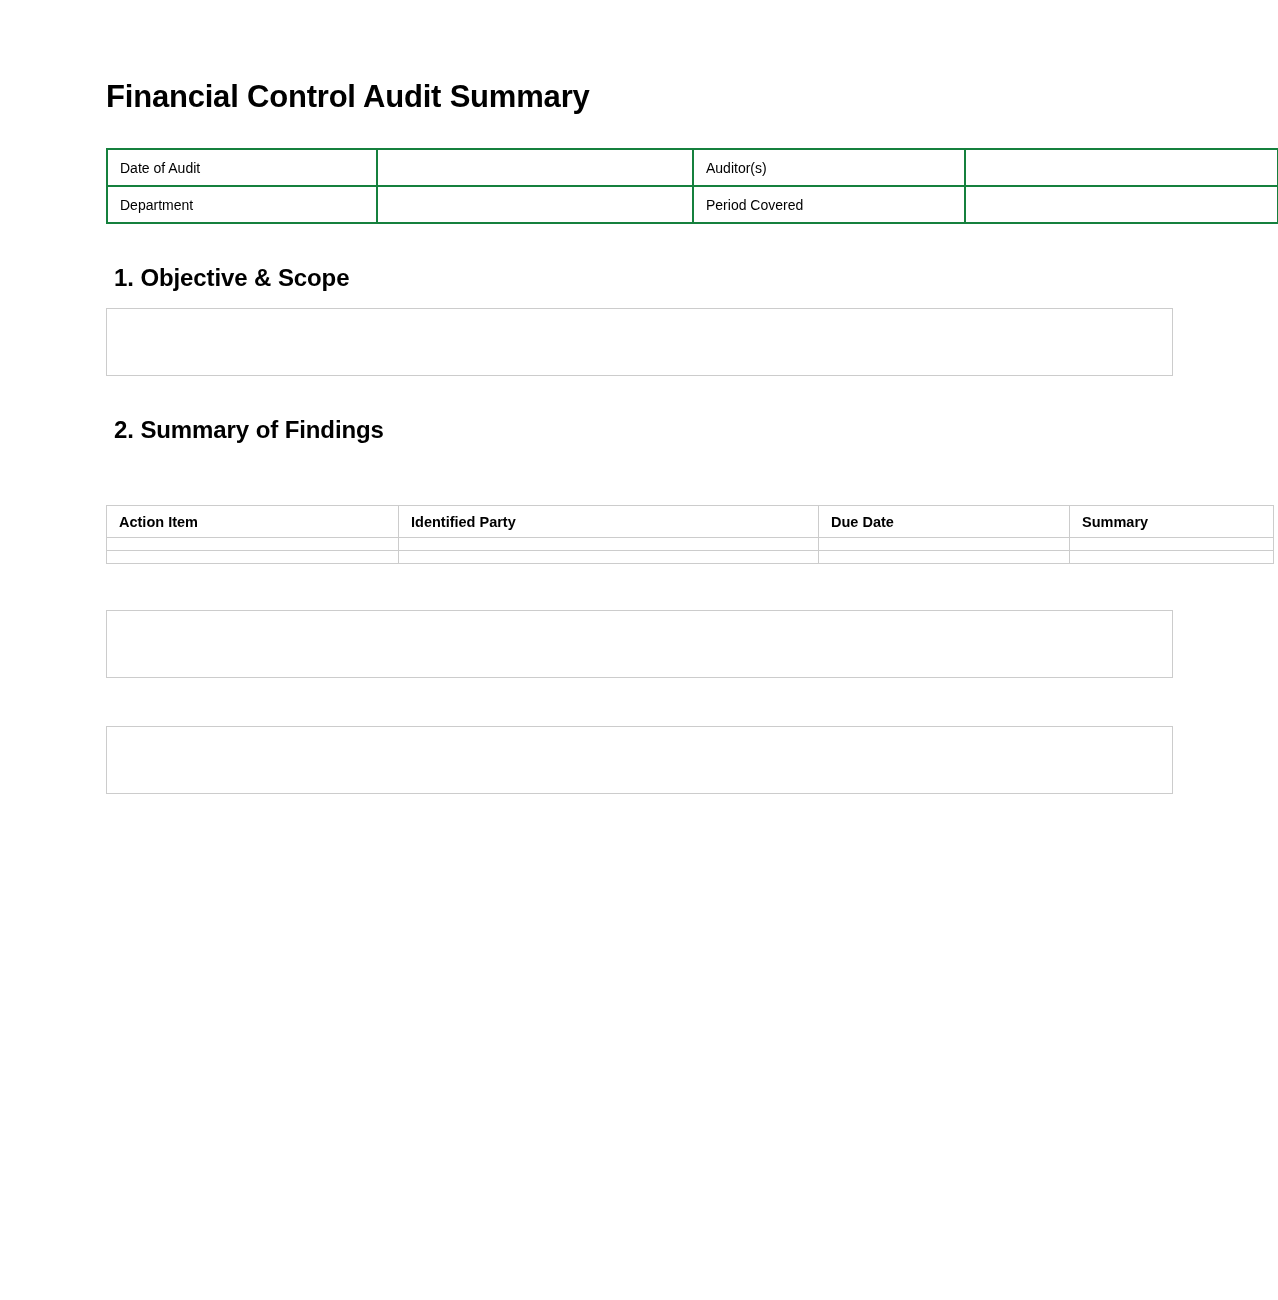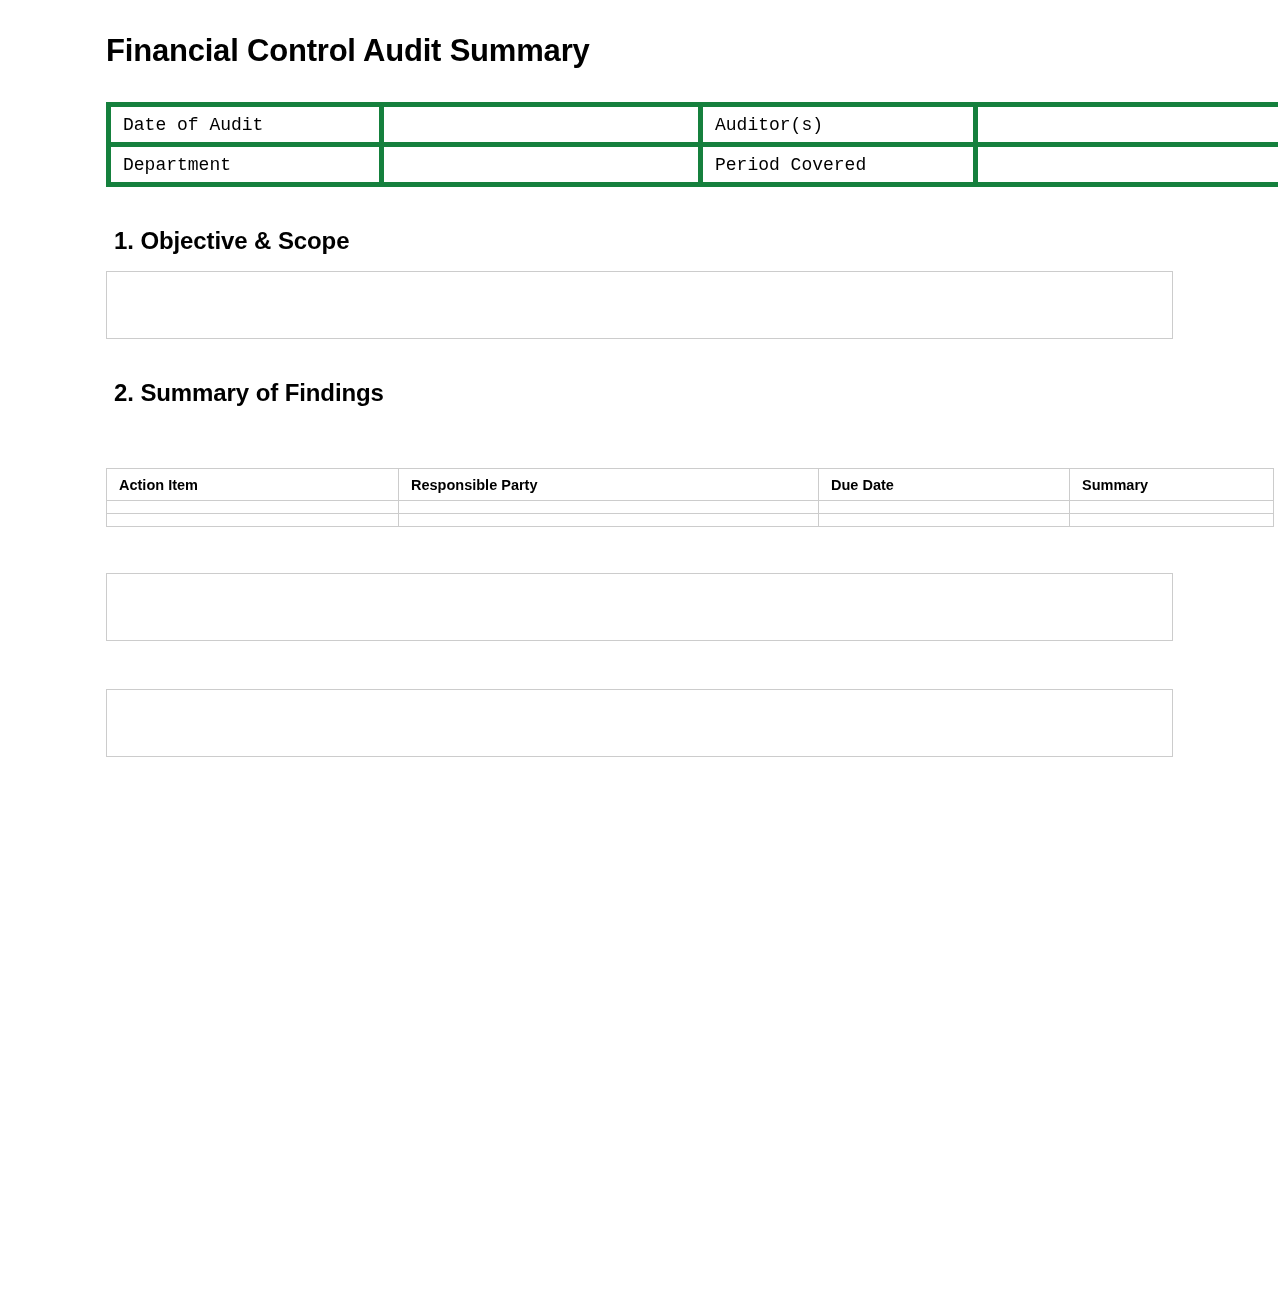--- a/index.html
+++ b/index.html
@@ -16,47 +16,46 @@
   }
   .page {
     position: relative;
     width: 1278px;
     height: 1300px;
     box-sizing: border-box;
     padding: 0 106px;
   }
   .doc-title {
     margin: 0;
-    padding-top: 32px;
+    padding-top: 78px;
     font-size: 31px;
     font-weight: bold;
     letter-spacing: -0.2px;
     line-height: 1.2;
   }
   .section-heading {
     margin: 8px;
     font-size: 24px;
     font-weight: bold;
     letter-spacing: -0.1px;
   }
   
   table.meta {
     width: 1067px;
     border-collapse: collapse;
     margin-top: 33px;
     table-layout: fixed;
   }
   table.meta td {
-    border: 5px solid #15803d;
+    border: 2px solid #15803d;
     height: 35px;
     padding: 0 12px;
-    font-size: 18px;
+    font-size: 14px;
     vertical-align: middle;
     font-weight: normal;
-    font-family: Liberation Mono, monospace;
   }
   .col-label-a { width: 244px; }
   .col-value-a { width: 290px; }
   .col-label-b { width: 246px; }
   .col-value-b { width: 287px; }
 
   
   .write-box {
     width: 1067px;
     height: 68px;
@@ -130,21 +129,21 @@
   <div class="write-box"></div>
 
   <div class="gap-before-heading"></div>
   <h2 class="section-heading">2. Summary of Findings</h2>
 
   <div class="gap-sm"></div>
   <table class="grid">
     <thead>
       <tr>
         <th class="a-c1">Action Item</th>
-        <th class="a-c2">Responsible Party</th>
+        <th class="a-c2">Identified Party</th>
         <th class="a-c3">Due Date</th>
         <th class="a-c4">Summary</th>
       </tr>
     </thead>
     <tbody>
       <tr>
         <td></td>
         <td></td>
         <td></td>
         <td></td>

